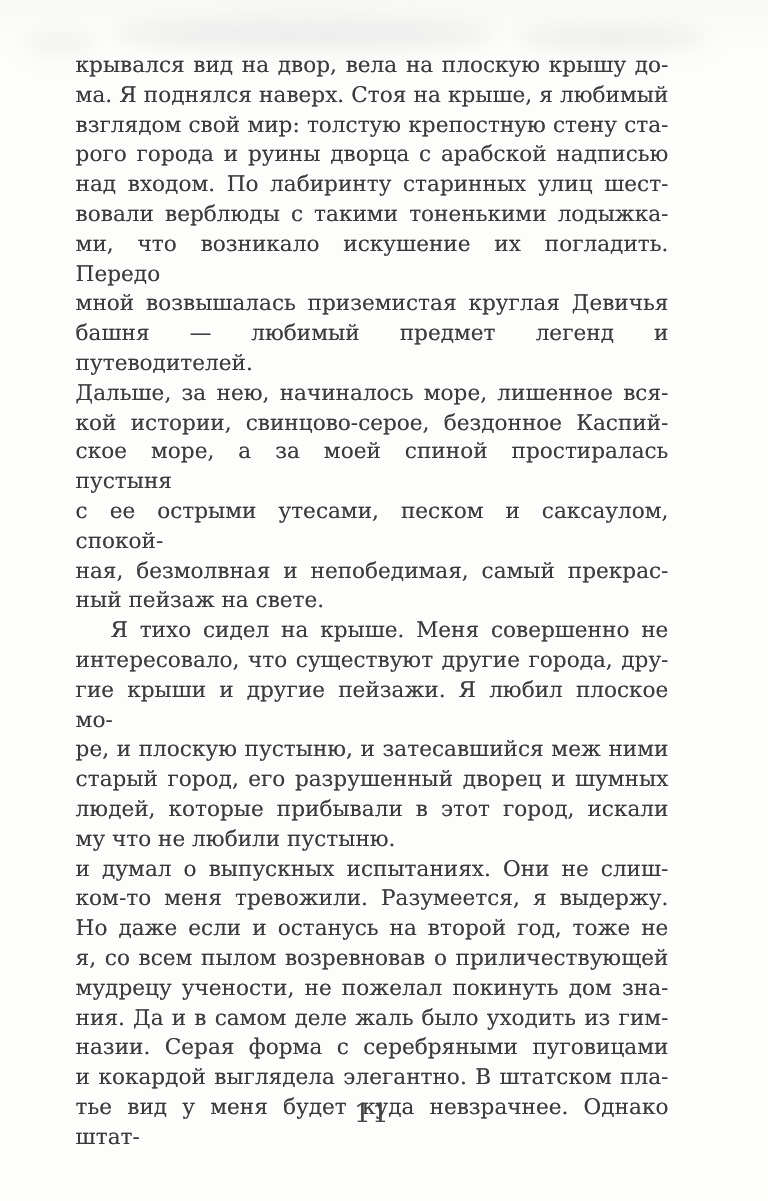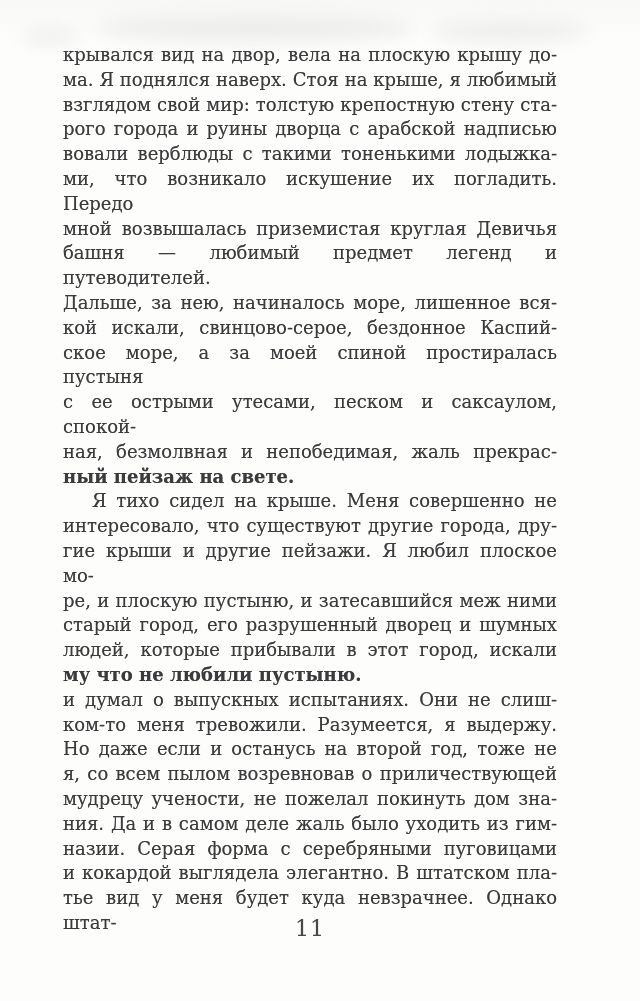--- a/index.html
+++ b/index.html
@@ -35,21 +35,21 @@
     text-shadow: 0 0 0.5px rgba(59, 59, 61, 0.55);
   }
   .paragraph { display: block; }
   .line {
     display: block;
     text-align: justify;
     text-align-last: justify;
     text-justify: inter-word;
     white-space: normal;
   }
-  .line.para-end { text-align-last: left; font-weight: bold; }
+  .line.para-end { text-align-last: left; }
   .line.indent { text-indent: 29px; }
   .page-number {
     position: absolute;
     left: 63px;
     top: 916px;
     width: 494px;
     text-align: center;
     font-size: 22px;
     letter-spacing: 1px;
     color: var(--pagenum-color, #48484a);
@@ -63,29 +63,30 @@
   <div class="smudge s1"></div>
   <div class="smudge s2"></div>
   <div class="smudge s3"></div>
 
   <div class="text-block">
       <div class="paragraph">
         <div class="line">крывался вид на двор, вела на плоскую крышу до-</div>
         <div class="line">ма. Я поднялся наверх. Стоя на крыше, я любимый</div>
         <div class="line">взглядом свой мир: толстую крепостную стену ста-</div>
         <div class="line">рого города и руины дворца с арабской надписью</div>
+        <div class="line">над входом. По лабиринту старинных улиц шест-</div>
         <div class="line">вовали верблюды с такими тоненькими лодыжка-</div>
         <div class="line">ми, что возникало искушение их погладить. Передо</div>
         <div class="line">мной возвышалась приземистая круглая Девичья</div>
         <div class="line">башня — любимый предмет легенд и путеводителей.</div>
         <div class="line">Дальше, за нею, начиналось море, лишенное вся-</div>
-        <div class="line">кой искали, свинцово-серое, бездонное Каспий-</div>
+        <div class="line">кой истории, свинцово-серое, бездонное Каспий-</div>
         <div class="line">ское море, а за моей спиной простиралась пустыня</div>
         <div class="line">с ее острыми утесами, песком и саксаулом, спокой-</div>
-        <div class="line">ная, безмолвная и непобедимая, жаль прекрас-</div>
+        <div class="line">ная, безмолвная и непобедимая, самый прекрас-</div>
         <div class="line para-end">ный пейзаж на свете.</div>
       </div>
       <div class="paragraph">
         <div class="line indent">Я тихо сидел на крыше. Меня совершенно не</div>
         <div class="line">интересовало, что существуют другие города, дру-</div>
         <div class="line">гие крыши и другие пейзажи. Я любил плоское мо-</div>
         <div class="line">ре, и плоскую пустыню, и затесавшийся меж ними</div>
         <div class="line">старый город, его разрушенный дворец и шумных</div>
         <div class="line">людей, которые прибывали в этот город, искали</div>
         <div class="line para-end">му что не любили пустыню.</div>

